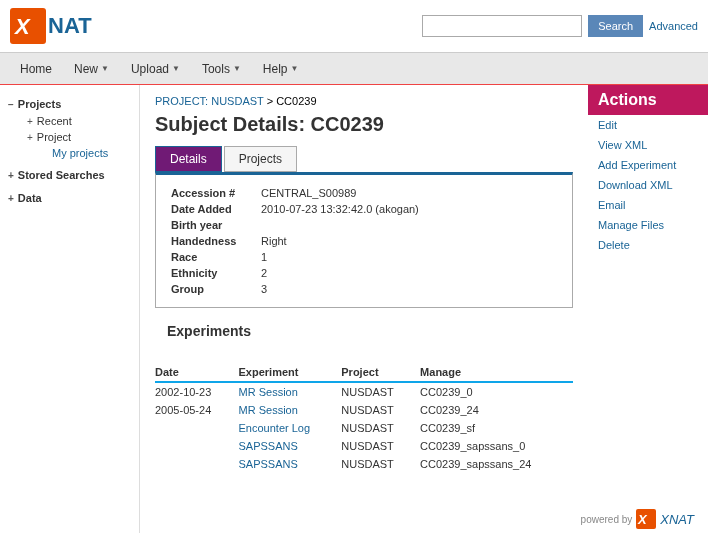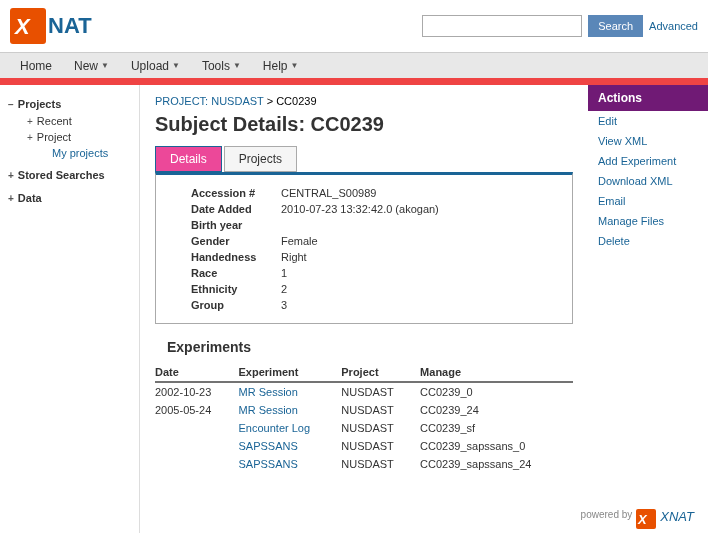--- a/index.html
+++ b/index.html
@@ -8,21 +8,21 @@
     
     #header { background: #fff; border-bottom: 1px solid #ccc; display: flex; align-items: center; padding: 8px 10px; gap: 10px; }
     #logo-area { display: flex; align-items: center; gap: 4px; min-width: 120px; }
 
     #search-area { margin-left: auto; display: flex; align-items: center; gap: 6px; }
     #search-input { width: 160px; height: 22px; border: 1px solid #aaa; padding: 2px 5px; font-size: 11px; }
     #search-button { background: #5a87b8; color: white; border: none; padding: 3px 10px; font-size: 11px; cursor: pointer; height: 22px; }
     #advanced-link { color: #1a6496; font-size: 11px; text-decoration: none; cursor: pointer; }
 
     
-    #navbar { background: #e8e8e8; border-bottom: 7px solid #ef4444; display: flex; align-items: center; padding: 0 10px; height: 32px; gap: 2px; }
+    #navbar { background: #e8e8e8; border-bottom: 1px solid #ef4444; display: flex; align-items: center; padding: 0 10px; height: 32px; gap: 2px; }
     .nav-item { padding: 6px 10px; font-size: 12px; color: #333; cursor: pointer; display: flex; align-items: center; gap: 3px; }
     .nav-arrow { font-size: 8px; color: #555; }
 
     
     #main { display: flex; height: calc(533px - 32px - 40px); }
 
     
     #sidebar { width: 140px; border-right: 1px solid #ddd; padding: 10px 0; font-size: 11px; flex-shrink: 0; }
     .sidebar-section { margin-bottom: 5px; }
     .sidebar-header { display: flex; align-items: center; gap: 4px; padding: 3px 8px; color: #333; cursor: pointer; font-weight: bold; }
@@ -33,43 +33,43 @@
 
     
     #content { flex: 1; padding: 10px 15px; overflow-y: auto; }
     #breadcrumb { font-size: 11px; margin-bottom: 6px; }
     #breadcrumb a { color: #1a6496; text-decoration: none; }
     #page-title { font-size: 20px; font-weight: bold; color: #333; margin-bottom: 10px; }
 
     
     .tabs { display: flex; margin-bottom: 0; }
     .tab { padding: 5px 14px; border: 1px solid #aaa; background: #f5f5f5; cursor: pointer; font-size: 12px; color: #333; margin-right: 2px; }
-    .tab.active { background: #ec4899; color: white; border-color: #1a6496; }
+    .tab.active { background: #701a75; color: white; border-color: #1a6496; }
 
     
     .details-panel { border: 1px solid #aaa; border-top: 3px solid #1a6496; padding: 10px 15px; margin-bottom: 15px; }
-    .detail-row { display: flex; padding: 2px 0; margin-left: 20px; }
+    .detail-row { display: flex; padding: 2px 0; }
     .detail-label { width: 90px; font-weight: bold; color: #333; font-size: 11px; flex-shrink: 0; }
     .detail-value { color: #333; font-size: 11px; }
 
     
     #experiments-section { margin-top: 10px; }
-    #experiments-title { font-size: 14px; font-weight: bold; color: #333; margin-bottom: 8px; padding-left: 12px; }
+    #experiments-title { font-size: 14px; font-weight: bold; color: #333; margin-bottom: 24px; padding-left: 12px; }
     .exp-table { width: 100%; border-collapse: collapse; }
-    .exp-table th { text-align: left; padding: 3px 10px 3px 0; font-size: 11px; font-weight: bold; color: #333; border-bottom: 2px solid #737373; }
+    .exp-table th { text-align: left; padding: 3px 10px 3px 0; font-size: 11px; font-weight: bold; color: #333; border-bottom: 2px solid #0ea5e9; }
     .exp-table td { padding: 3px 10px 3px 0; font-size: 11px; color: #333; }
     .exp-table a { color: #1a6496; text-decoration: none; }
 
     
     #actions-panel { width: 120px; flex-shrink: 0; padding: 0; }
-    #actions-header { background: #701a75; color: white; padding: 6px 10px; font-size: 12px; font-weight: bold; }
+    #actions-header { background: #be185d; color: white; padding: 6px 10px; font-size: 16px; font-weight: bold; }
     .action-item { padding: 4px 10px; color: #1a6496; font-size: 11px; cursor: pointer; border-bottom: none; }
 
     
-    #footer { position: absolute; bottom: 0; right: 10px; font-size: 10px; color: #888; display: flex; align-items: flex-start; gap: 4px; padding: 4px; }
+    #footer { position: absolute; bottom: 0; right: 10px; font-size: 10px; color: #888; display: flex; align-items: center; gap: 4px; padding: 4px; }
     #footer-logo { color: #e85000; font-weight: bold; font-size: 12px; font-style: italic; }
   </style>
 </head>
 <body>
 
 <div id="header">
   <div id="logo-area">
     <div style="display:flex;align-items:center;gap:0;">
       <svg width="36" height="36" viewBox="0 0 36 36">
         <rect width="36" height="36" rx="3" fill="#e85000"></rect>
@@ -161,24 +161,20 @@
         <span class="detail-label">Accession #</span>
         <span class="detail-value">CENTRAL_S00989</span>
       </div>
       <div class="detail-row">
         <span class="detail-label">Date Added</span>
         <span class="detail-value">2010-07-23 13:32:42.0 (akogan)</span>
       </div>
       <div class="detail-row">
         <span class="detail-label">Birth year</span>
         <span class="detail-value"></span>
-      </div>
-      <div class="detail-row">
-        <span class="detail-label">Gender</span>
-        <span class="detail-value">Female</span>
       </div>
       <div class="detail-row">
         <span class="detail-label">Handedness</span>
         <span class="detail-value">Right</span>
       </div>
       <div class="detail-row">
         <span class="detail-label">Race</span>
         <span class="detail-value">1</span>
       </div>
       <div class="detail-row">

